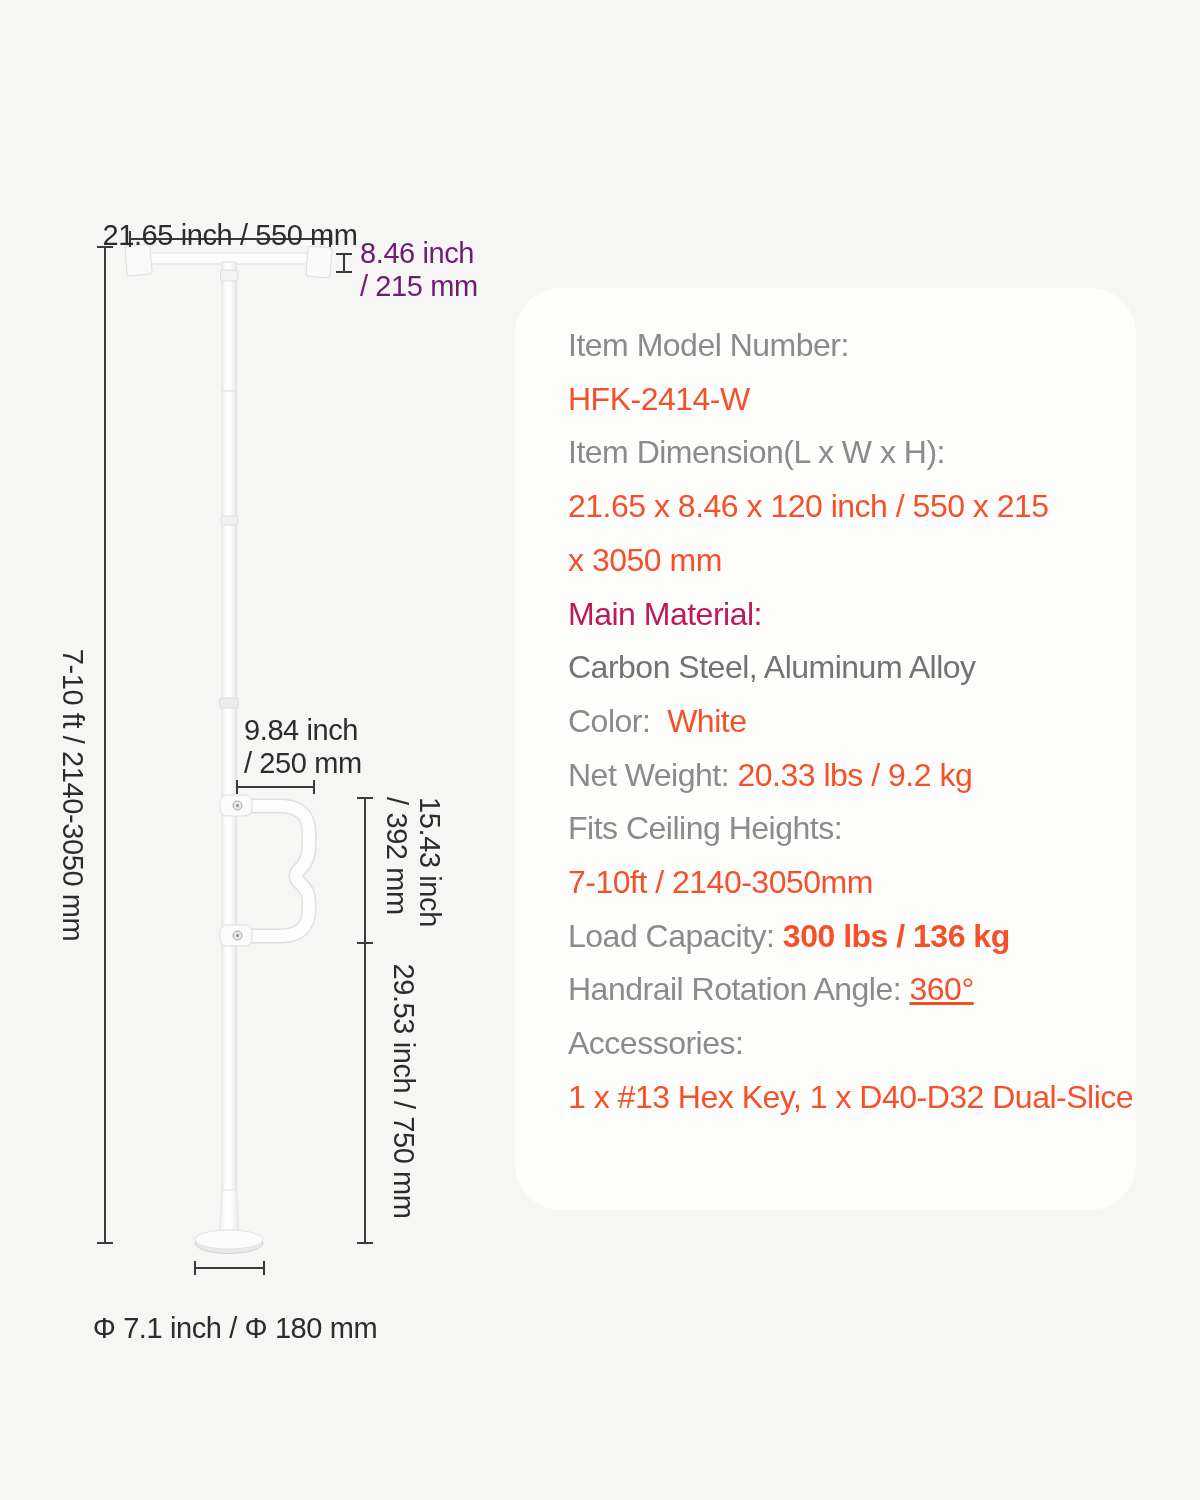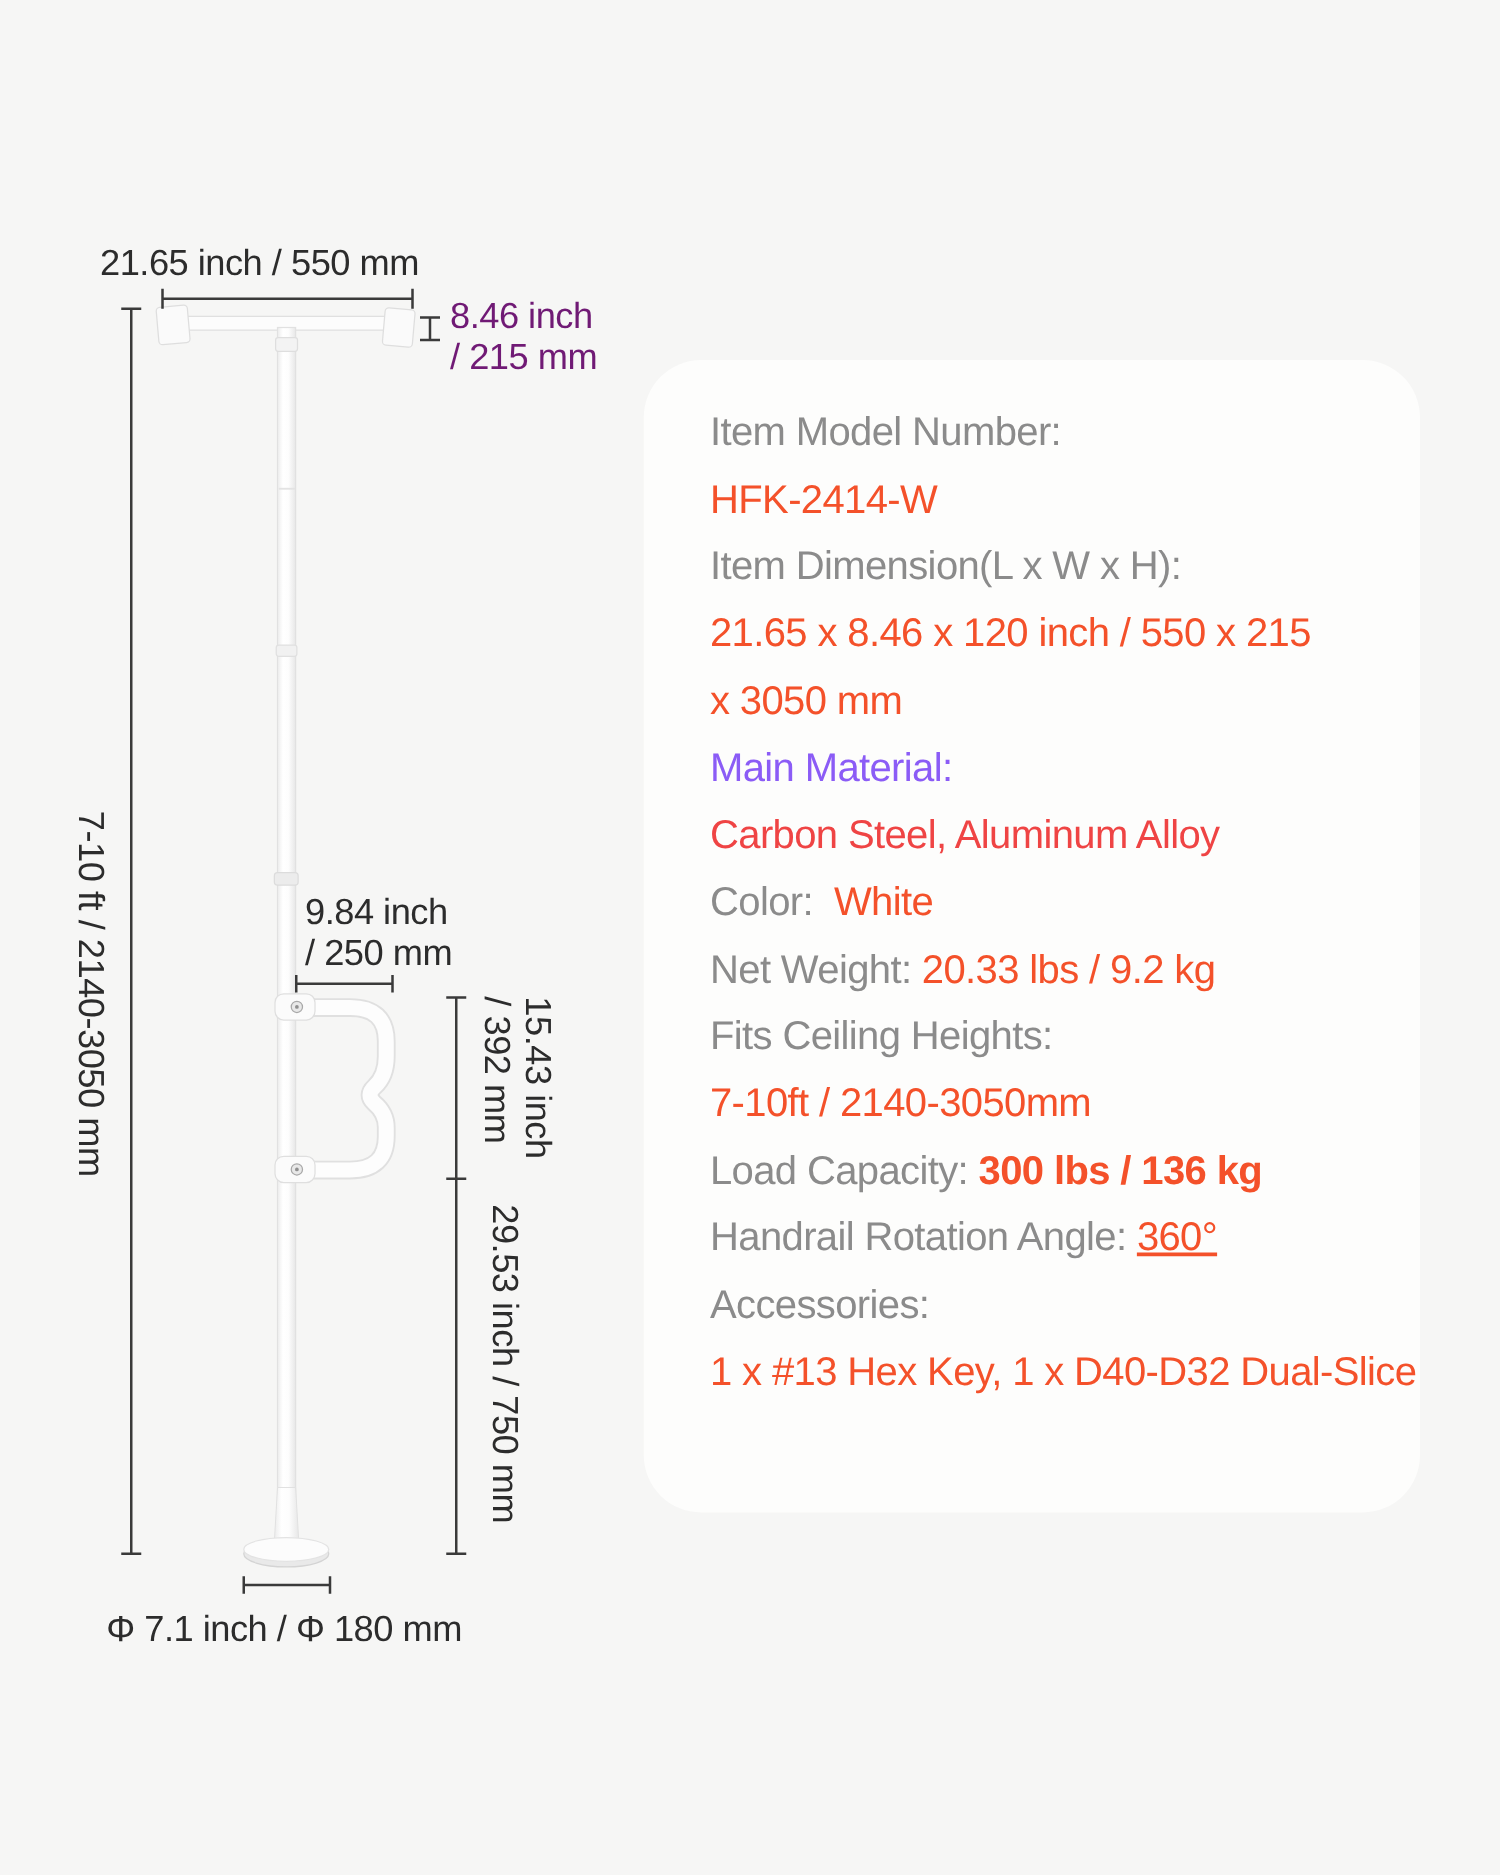--- a/index.html
+++ b/index.html
@@ -7,21 +7,21 @@
     width:1200px;height:1500px;position:relative;overflow:hidden;
     font-family:"Liberation Sans", sans-serif;
     background:#F6F6F5;
   }
   
   #drawing{position:absolute;left:0;top:0;}
   .dimlabel{
     position:absolute;color:#2C2C2C;font-size:29px;letter-spacing:-0.4px;
     line-height:33px;white-space:nowrap;
   }
-  .dimlabel.center{text-align:left;}
+  .dimlabel.center{text-align:center;margin-top:24px;}
   .vlabel{
     position:absolute;color:#2C2C2C;font-size:29px;letter-spacing:-0.4px;
     line-height:33px;transform:translate(-50%,-50%) rotate(90deg);
     white-space:nowrap;width:max-content;text-align:left;
   }
   
   .card{
     position:absolute;left:515px;top:288px;width:621px;height:922px;
     border-radius:46px;box-sizing:border-box;
     padding:31px 30px 0 53px;
@@ -118,22 +118,22 @@
 <div class="vlabel" style="left: 403px; top: 1091px; color: rgb(44, 44, 44);">29.53 inch / 750 mm</div>
 
 <div class="dimlabel center" style="left: 85px; top: 1288px; width: 300px; color: rgb(44, 44, 44);">Φ 7.1 inch / Φ 180 mm</div>
 
 <div class="card" style="background: rgb(253, 253, 252);">
   <div class="row"><span class="lbl" style="color: rgb(139, 139, 139);">Item Model Number:</span><span class="val" style="color: rgb(244, 81, 42);"></span></div>
   <div class="row"><span class="lbl" style="color: rgb(139, 139, 139);"></span><span class="val" style="color: rgb(244, 81, 42);">HFK-2414-W</span></div>
   <div class="row"><span class="lbl" style="color: rgb(139, 139, 139);">Item Dimension(L x W x H):</span><span class="val" style="color: rgb(244, 81, 42);"></span></div>
   <div class="row"><span class="lbl" style="color: rgb(139, 139, 139);"></span><span class="val" style="color: rgb(244, 81, 42);">21.65 x 8.46 x 120 inch / 550 x 215</span></div>
   <div class="row"><span class="lbl" style="color: rgb(139, 139, 139);"></span><span class="val" style="color: rgb(244, 81, 42); margin-top: 12px;">x 3050 mm</span></div>
-  <div class="row"><span class="lbl" style="color: #8b5cf6;">Main Material:</span><span class="val" style="color: rgb(244, 81, 42);"></span></div>
-  <div class="row"><span class="lbl" style="color: rgb(139, 139, 139);"></span><span class="val" style="color: #ef4444;">Carbon Steel, Aluminum Alloy</span></div>
+  <div class="row"><span class="lbl" style="color: #be185d;">Main Material:</span><span class="val" style="color: rgb(244, 81, 42);"></span></div>
+  <div class="row"><span class="lbl" style="color: rgb(139, 139, 139);"></span><span class="val" style="color: #737373;">Carbon Steel, Aluminum Alloy</span></div>
   <div class="row"><span class="lbl" style="color: rgb(139, 139, 139);">Color:&nbsp;&nbsp;</span><span class="val" style="color: rgb(244, 81, 42);">White</span></div>
   <div class="row"><span class="lbl" style="color: rgb(139, 139, 139);">Net Weight:&nbsp;</span><span class="val" style="color: rgb(244, 81, 42);">20.33 lbs / 9.2 kg</span></div>
   <div class="row"><span class="lbl" style="color: rgb(139, 139, 139); text-align: center;">Fits Ceiling Heights:</span><span class="val" style="color: rgb(244, 81, 42);"></span></div>
   <div class="row"><span class="lbl" style="color: rgb(139, 139, 139);"></span><span class="val" style="color: rgb(244, 81, 42);">7-10ft / 2140-3050mm</span></div>
   <div class="row"><span class="lbl" style="color: rgb(139, 139, 139);">Load Capacity:&nbsp;</span><span class="val" style="color: rgb(244, 81, 42); font-weight: bold;">300 lbs / 136 kg</span></div>
   <div class="row"><span class="lbl" style="color: rgb(139, 139, 139);">Handrail Rotation Angle:&nbsp;</span><span class="val" style="color: rgb(244, 81, 42); text-decoration: underline;">360°</span></div>
   <div class="row"><span class="lbl" style="color: rgb(139, 139, 139);">Accessories:</span><span class="val" style="color: rgb(244, 81, 42);"></span></div>
   <div class="row"><span class="lbl" style="color: rgb(139, 139, 139);"></span><span class="val" style="color: rgb(244, 81, 42);">1 x #13 Hex Key, 1 x D40-D32 Dual-Slice</span></div>
 </div>
 

